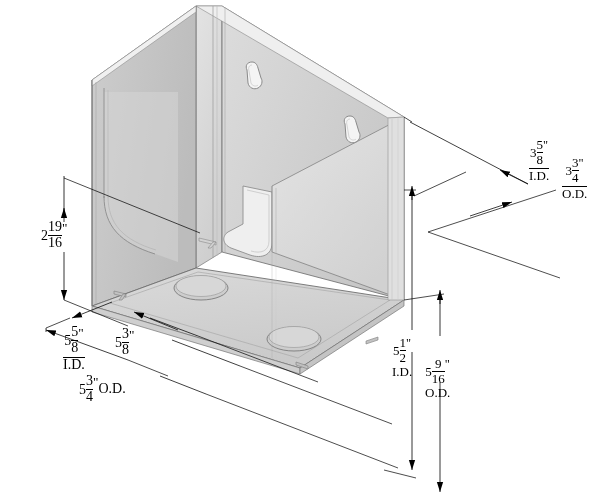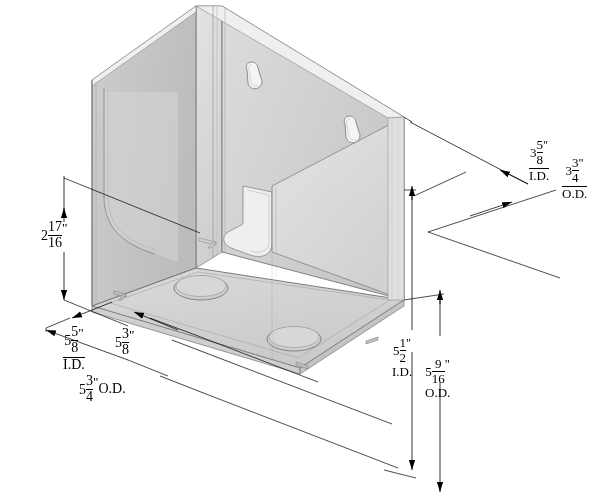--- a/index.html
+++ b/index.html
@@ -204,21 +204,21 @@
   <g stroke="#000" stroke-width="0.8" fill="none">
     <line x1="440" y1="290" x2="440" y2="304" marker-end="url(#arrSolid)" transform="rotate(180 440 297)"></line>
     <line x1="440" y1="294" x2="440" y2="336"></line>
     <line x1="440" y1="382" x2="440" y2="492" marker-end="url(#arrSolid)"></line>
     <line x1="404" y1="300" x2="444" y2="294" stroke-width="0.7"></line>
   </g>
 
 </svg>
 
 <div class="dimlabel" style="left:41px;top:221px;font-size:14px;">
-  <span class="whole">2</span><span class="frac"><span class="num">17</span><span class="den">16</span></span><span class="inchmark">"</span>
+  <span class="whole">2</span><span class="frac"><span class="num">19</span><span class="den">16</span></span><span class="inchmark">"</span>
 </div>
 
 <div class="dimlabel" style="left:63px;top:326px;font-size:14px;text-align:center;">
   <span><span class="whole">5</span><span class="frac"><span class="num">5</span><span class="den">8</span></span><span class="inchmark">"</span></span>
   <span class="sub">I.D.</span>
 </div>
 
 <div class="dimlabel" style="left:115px;top:328px;font-size:14px;">
   <span class="whole">5</span><span class="frac"><span class="num">3</span><span class="den">8</span></span><span class="inchmark">"</span>
 </div>

